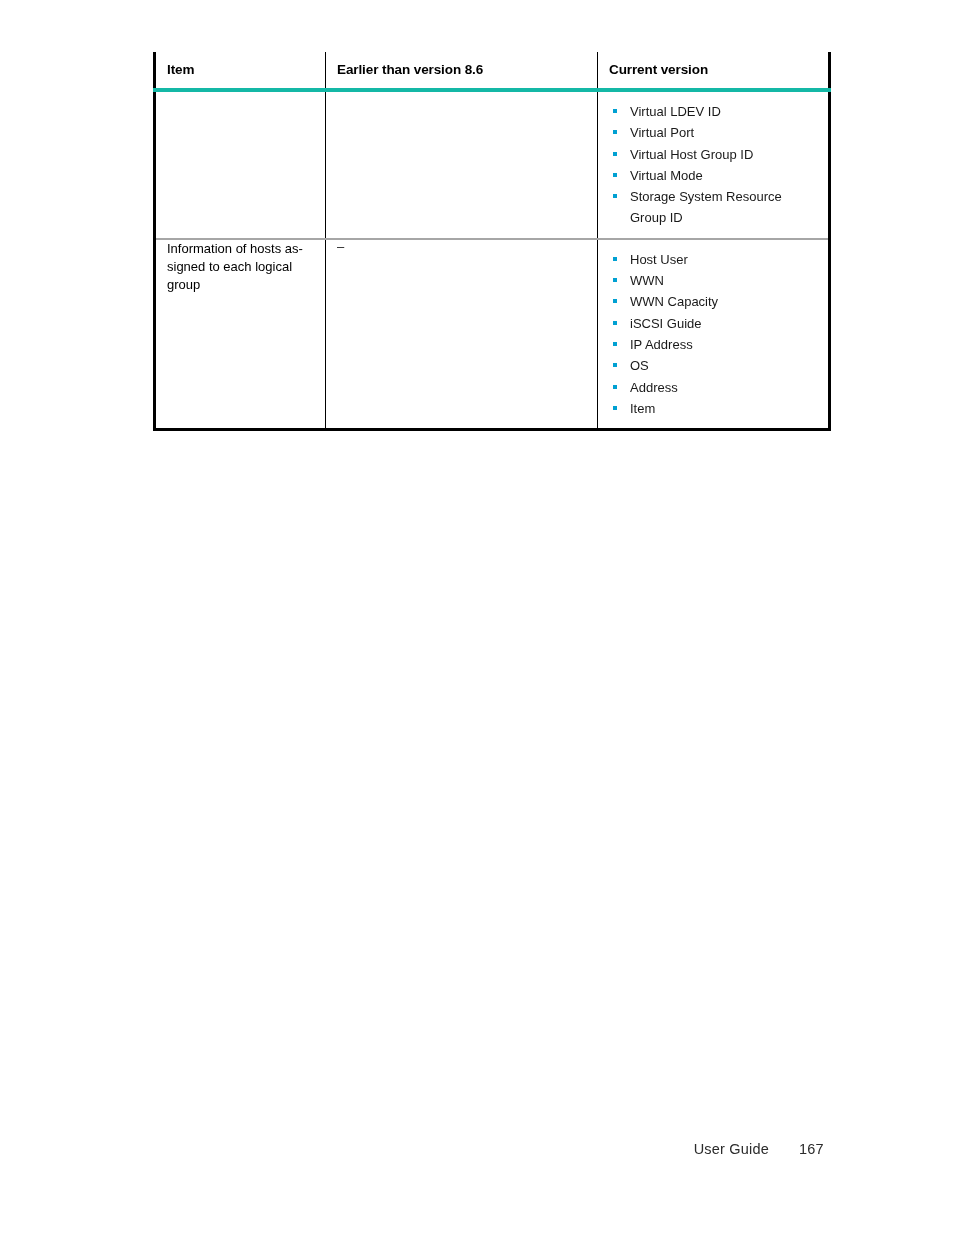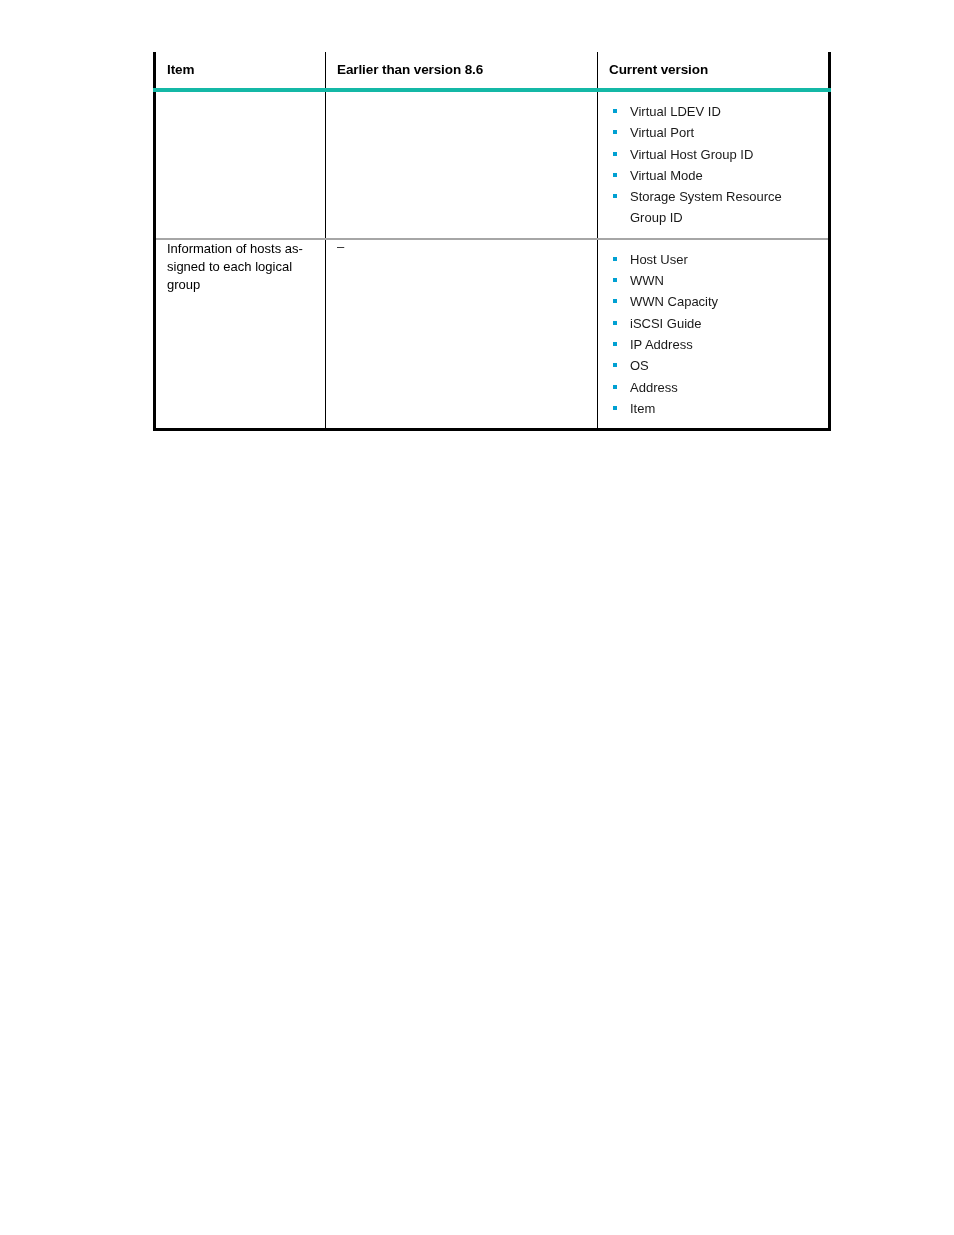--- a/index.html
+++ b/index.html
@@ -238,14 +238,20 @@
                 <li><span class="dot"></span><span>Item</span></li>
               </ul>
             </div>
           </td>
         </tr>
 
       </tbody>
     </table>
   </div>
 
+  <div class="footer">
+    <div class="footer-inner">
+      <span>User Guide</span>
+      <span class="footer-pageno">167</span>
+    </div>
+  </div>
 
 </div>
 
 </body></html>

